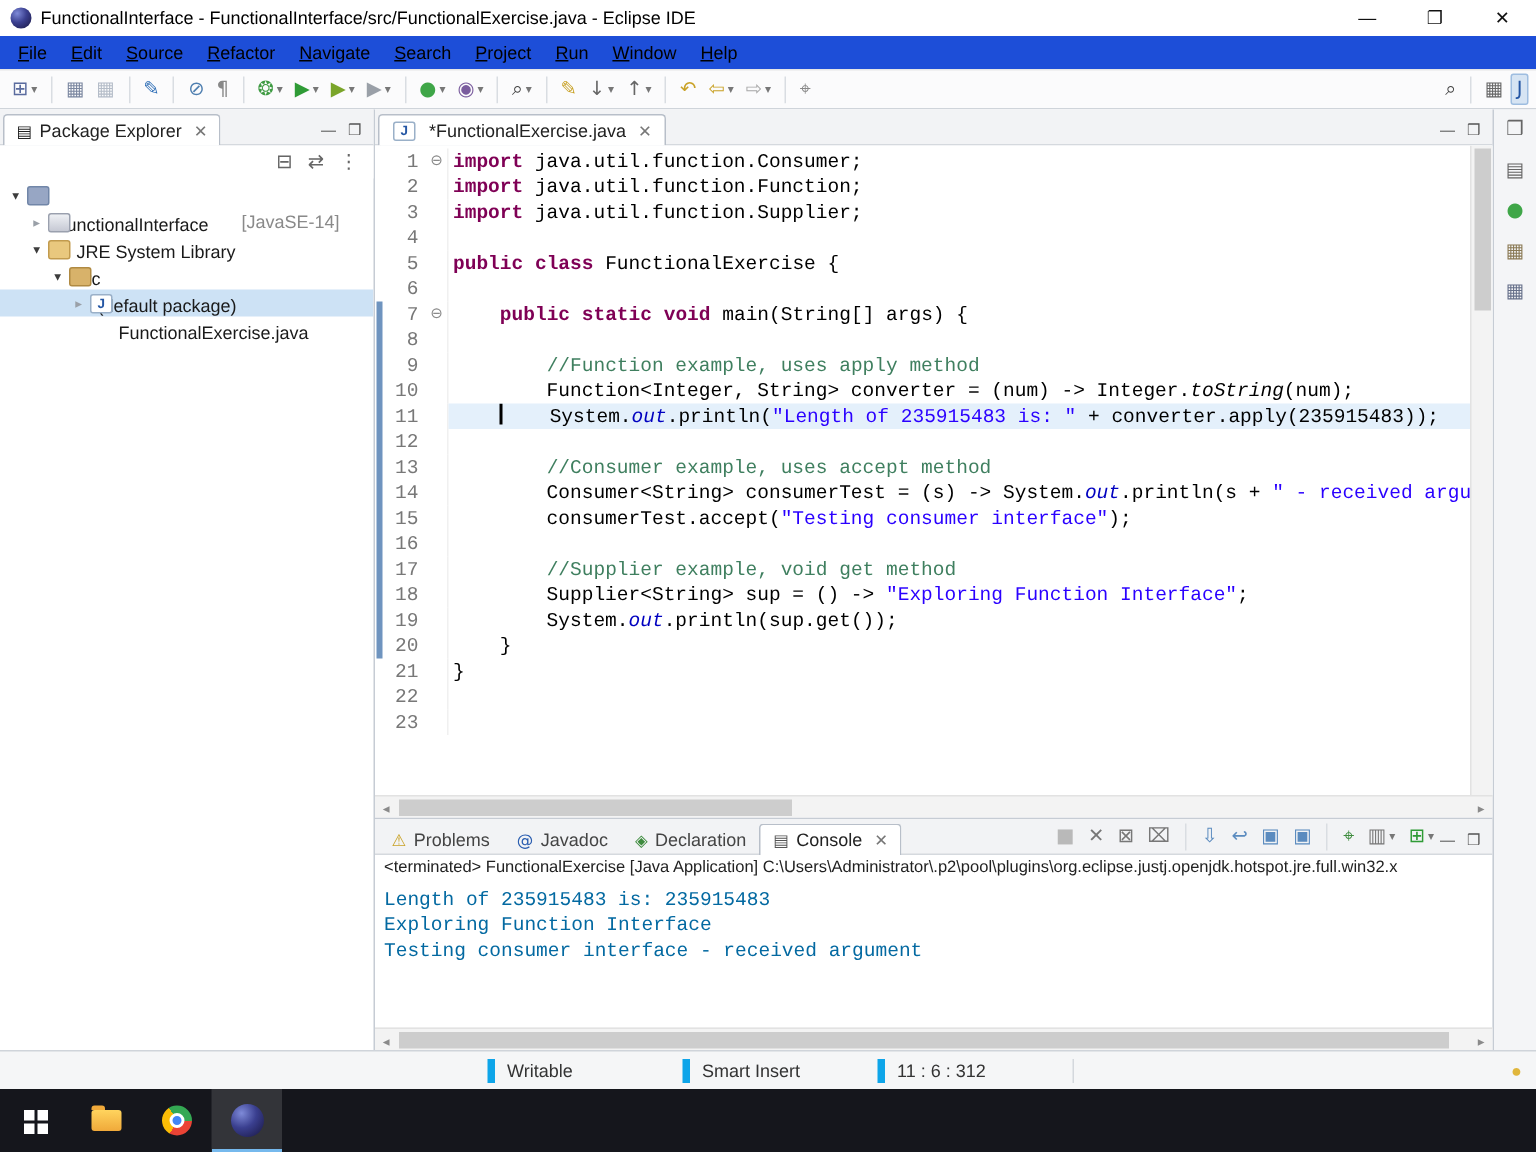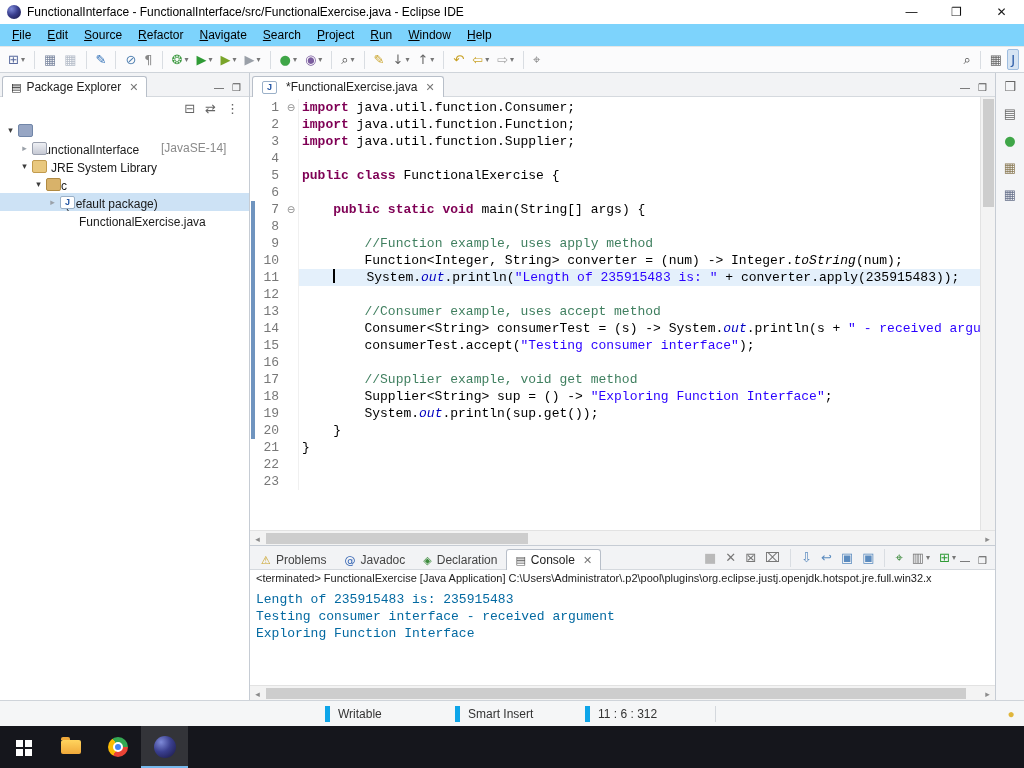--- a/index.html
+++ b/index.html
@@ -7,21 +7,21 @@
   #window { position:relative; width:1024px; height:768px; display:flex; flex-direction:column; }
 
   
   .titlebar { height:24px; background:#fff; display:flex; align-items:center; padding-left:7px; flex:none; }
   .app-logo { width:14px; height:14px; border-radius:50%; background:radial-gradient(circle at 32% 28%, #7e8ad8 0%, #3a3f8f 45%, #17153f 100%); margin-right:6px; flex:none; }
   .title-text { flex:1; font-size:12px; color:#000; white-space:nowrap; overflow:hidden; }
   .win-controls { display:flex; flex:none; }
   .win-btn { width:45px; height:24px; display:flex; align-items:center; justify-content:center; font-size:12px; color:#111; cursor:default; }
 
   
-  .menubar { height:22px; background:#7dd3fc; display:flex; align-items:center; padding-left:4px; flex:none; }
+  .menubar { height:22px; background:#1d4ed8; display:flex; align-items:center; padding-left:4px; flex:none; }
   .menu-item { display:inline-block; padding:2px 8px; color:#000; }
   .menu-item::first-letter { text-decoration:underline; }
 
   
   .toolbar { height:27px; background:#fbfbfc; border-top:1px solid #e6e6e6; border-bottom:1px solid #cfd4da; display:flex; align-items:center; padding:0 4px; flex:none; }
   .toolbar-left { display:flex; align-items:center; flex:1; overflow:hidden; }
   .toolbar-right { display:flex; align-items:center; flex:none; }
   .tbtn { display:flex; align-items:center; padding:2px 3px; margin:0 1px; border-radius:2px; }
   .tbtn.active { background:#d6e4f3; border:1px solid #9ebde0; }
   .tglyph { font-family:"DejaVu Sans", sans-serif; font-size:13px; line-height:15px; }
@@ -497,22 +497,22 @@
               </span>
             </span>
           <span class="minmax">
             <span>—</span>
             <span>❒</span>
           </span>
         </div>
         <div class="console-status">&lt;terminated&gt; FunctionalExercise [Java Application] C:\Users\Administrator\.p2\pool\plugins\org.eclipse.justj.openjdk.hotspot.jre.full.win32.x</div>
         <div class="console-body">
             <div class="cline">Length of 235915483 is: 235915483</div>
+            <div class="cline">Exploring Function Interface</div>
             <div class="cline">Testing consumer interface - received argument</div>
-            <div class="cline">Exploring Function Interface</div>
           </div>
         <div class="hscroll">
           <span class="sarrow" style="left:0">◂</span>
           <div class="hthumb" style="left:16px;width:700px;"></div>
           <span class="sarrow" style="right:0">▸</span>
         </div>
       </div>
 
     </div>
 

